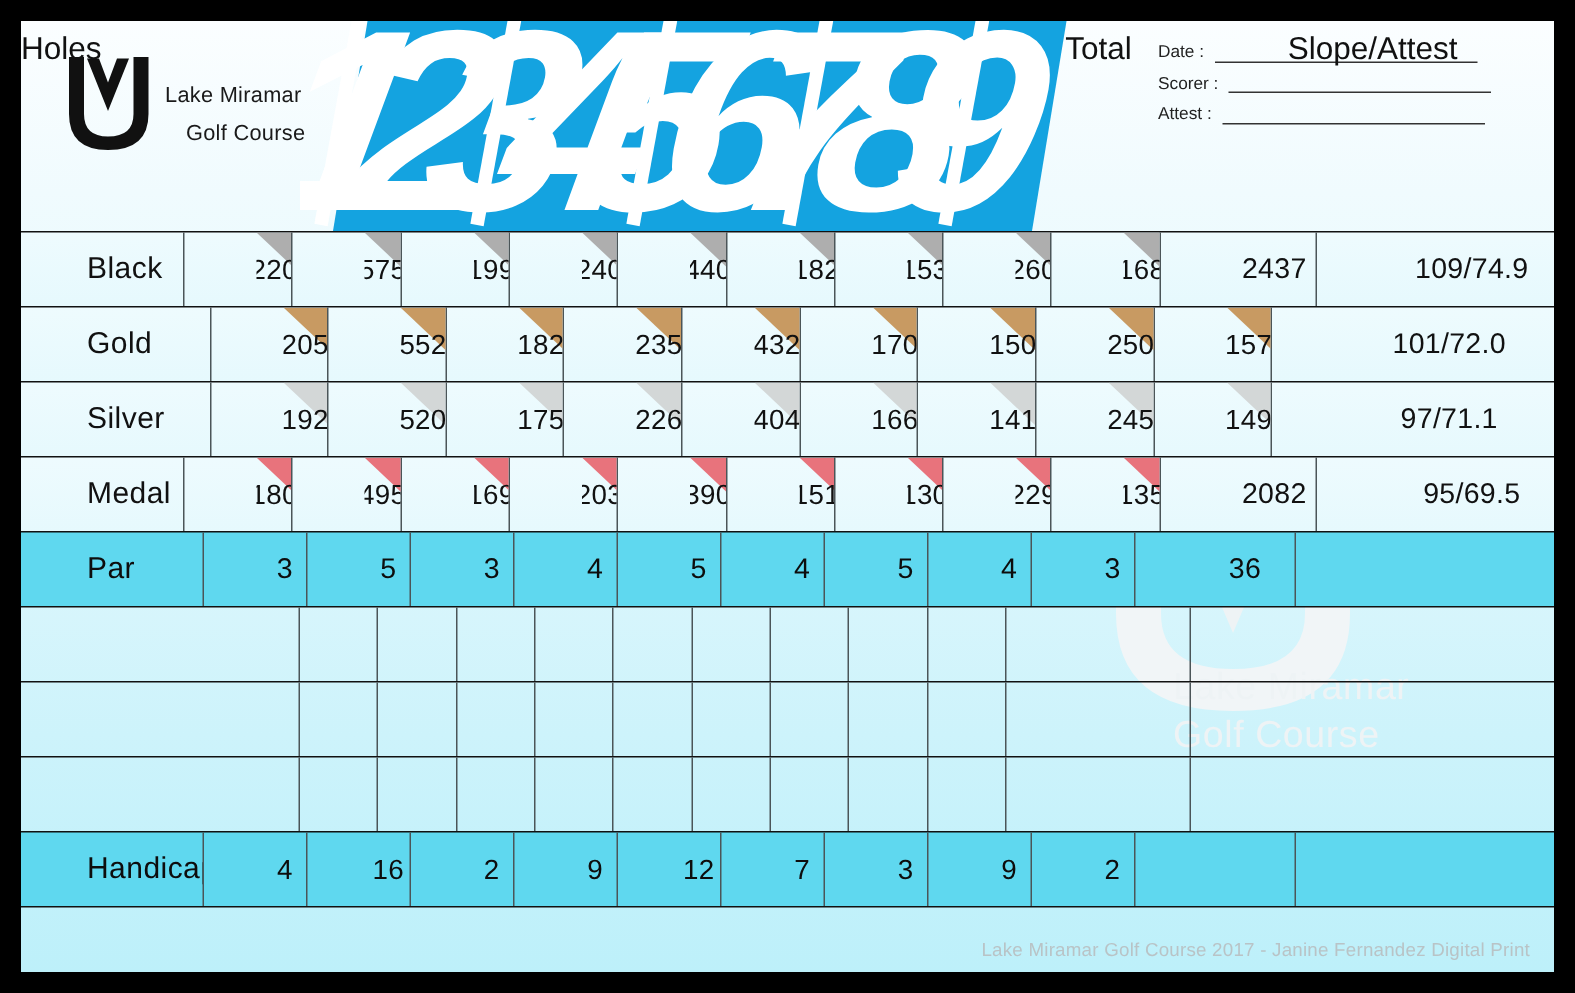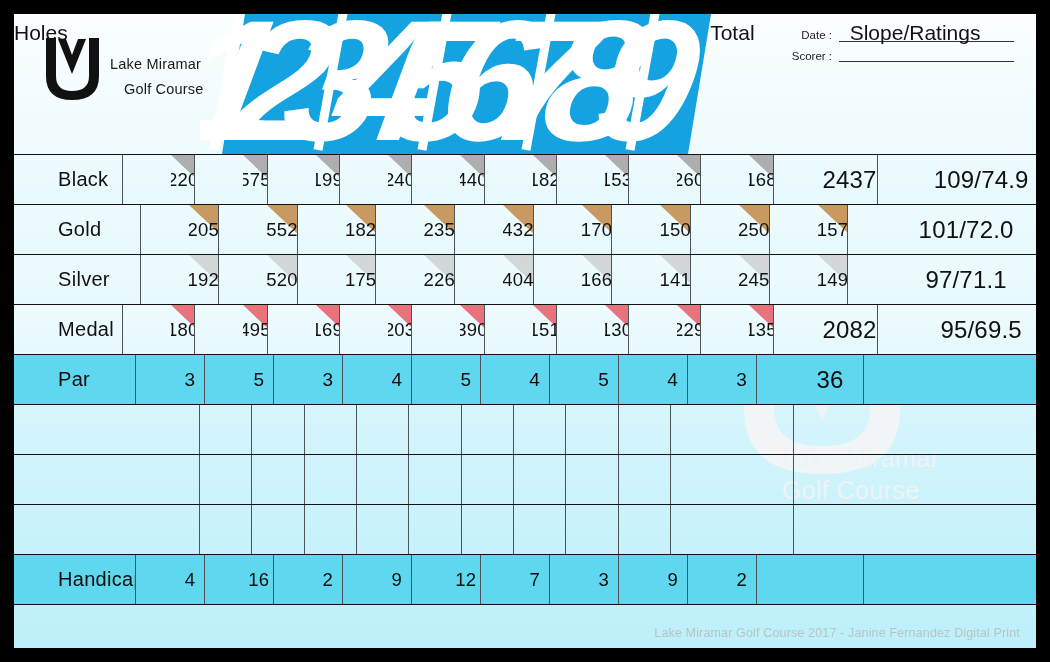--- a/index.html
+++ b/index.html
@@ -41,39 +41,39 @@
     position:absolute; left:186px; top:0px; width:512px; height:140px;
     overflow:hidden;
   }
   #holeband svg{ display:block; }
 
   
   #formfields{
     position:absolute; right:22px; top:16px; width:260px;
     font-size:11.5px; color:#222;
   }
-  .ff-row{ display:flex; align-items:flex-end; justify-content:flex-end; margin-bottom:9px; }
+  .ff-row{ display:flex; align-items:flex-end; justify-content:flex-start; margin-bottom:9px;margin-left:18px; }
   .ff-label{ white-space:nowrap; margin-right:7px; line-height:1; }
   .ff-line{ width:175px; border-bottom:1.3px solid #333; height:11px; }
 
   
   #grid{ position:absolute; left:0; top:140px; width:1022px; }
   .row{ display:flex; height:50px; position:relative; }
   .cell{ position:relative; overflow:hidden; }
   .c-label{ width:188px; display:flex; align-items:center; padding-left:44px; }
   .c-hole{ width:53px; display:flex; align-items:center; justify-content:center; }
   .c-total{ width:125px; display:flex; align-items:center; justify-content:center; }
   .c-slope{ width:245px; display:flex; align-items:center; justify-content:center; }
 
   .v-line{ border-right:1px solid #4b5558; }
   .row-line{ border-top:1.6px solid #111; }
 
   .lbl{ font-size:20px; color:#111; letter-spacing:.3px; }
   .num{ font-size:18.5px; color:#111; position:relative; z-index:2; letter-spacing:.2px;}
-  .num-big{ font-size:24px; }
+  .num-big{ font-size:19px; }
   .num-par{ font-size:19px; }
 
   
   .wedge{
     position:absolute; inset:0; z-index:1;
   }
 
   
   .tint-row{ background:linear-gradient(to bottom,#eefbfe,#e6f9fd);gap:48px; }
 
@@ -162,27 +162,31 @@
 
   <div id="formfields">
     <div class="ff-row">
       <span class="ff-label">Date :</span>
       <span class="ff-line"></span>
     </div>
     <div class="ff-row">
       <span class="ff-label">Scorer :</span>
       <span class="ff-line"></span>
     </div>
+    <div class="ff-row">
+      <span class="ff-label">Attest :</span>
+      <span class="ff-line"></span>
+    </div>
   </div>
 
   <div id="labelrow">
     <div class="lh">Holes</div>
     <div class="sp"></div>
     <div class="lt">Total</div>
-    <div class="ls">Slope/Ratings</div>
+    <div class="ls">Slope/Attest</div>
   </div>
 
   <div id="grid">
       <div class="row row-line tint-row">
         <div class="cell c-label v-line">
           <span class="lbl">Black</span>
         </div>
         <div class="cell c-hole v-line">
           <svg class="wedge" width="53" height="50" viewBox="0 0 53 50" preserveAspectRatio="none">
             <polygon points="53,0 53,50 0,0" fill="#AEAEAE"></polygon>

